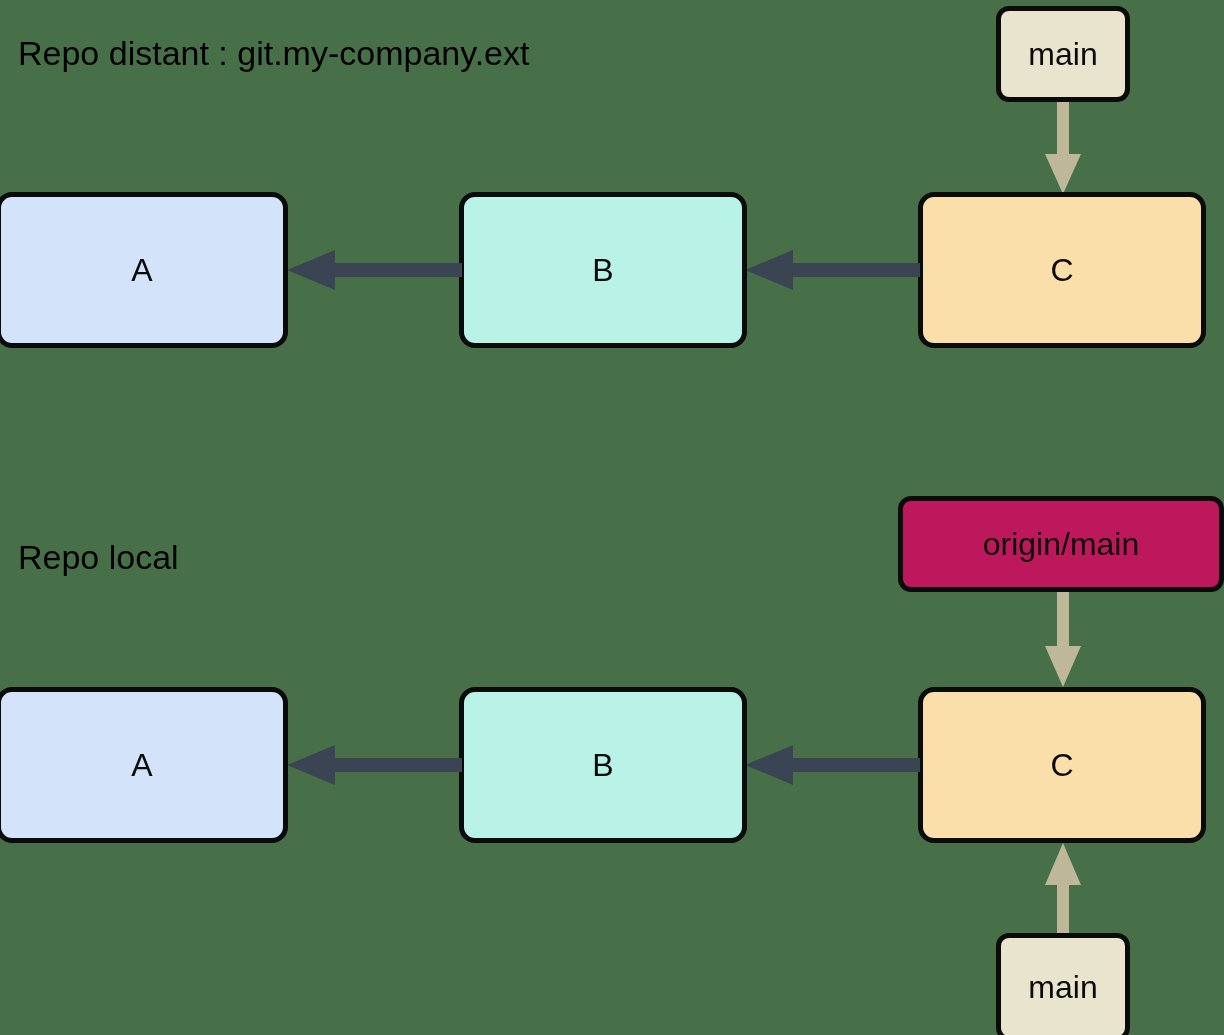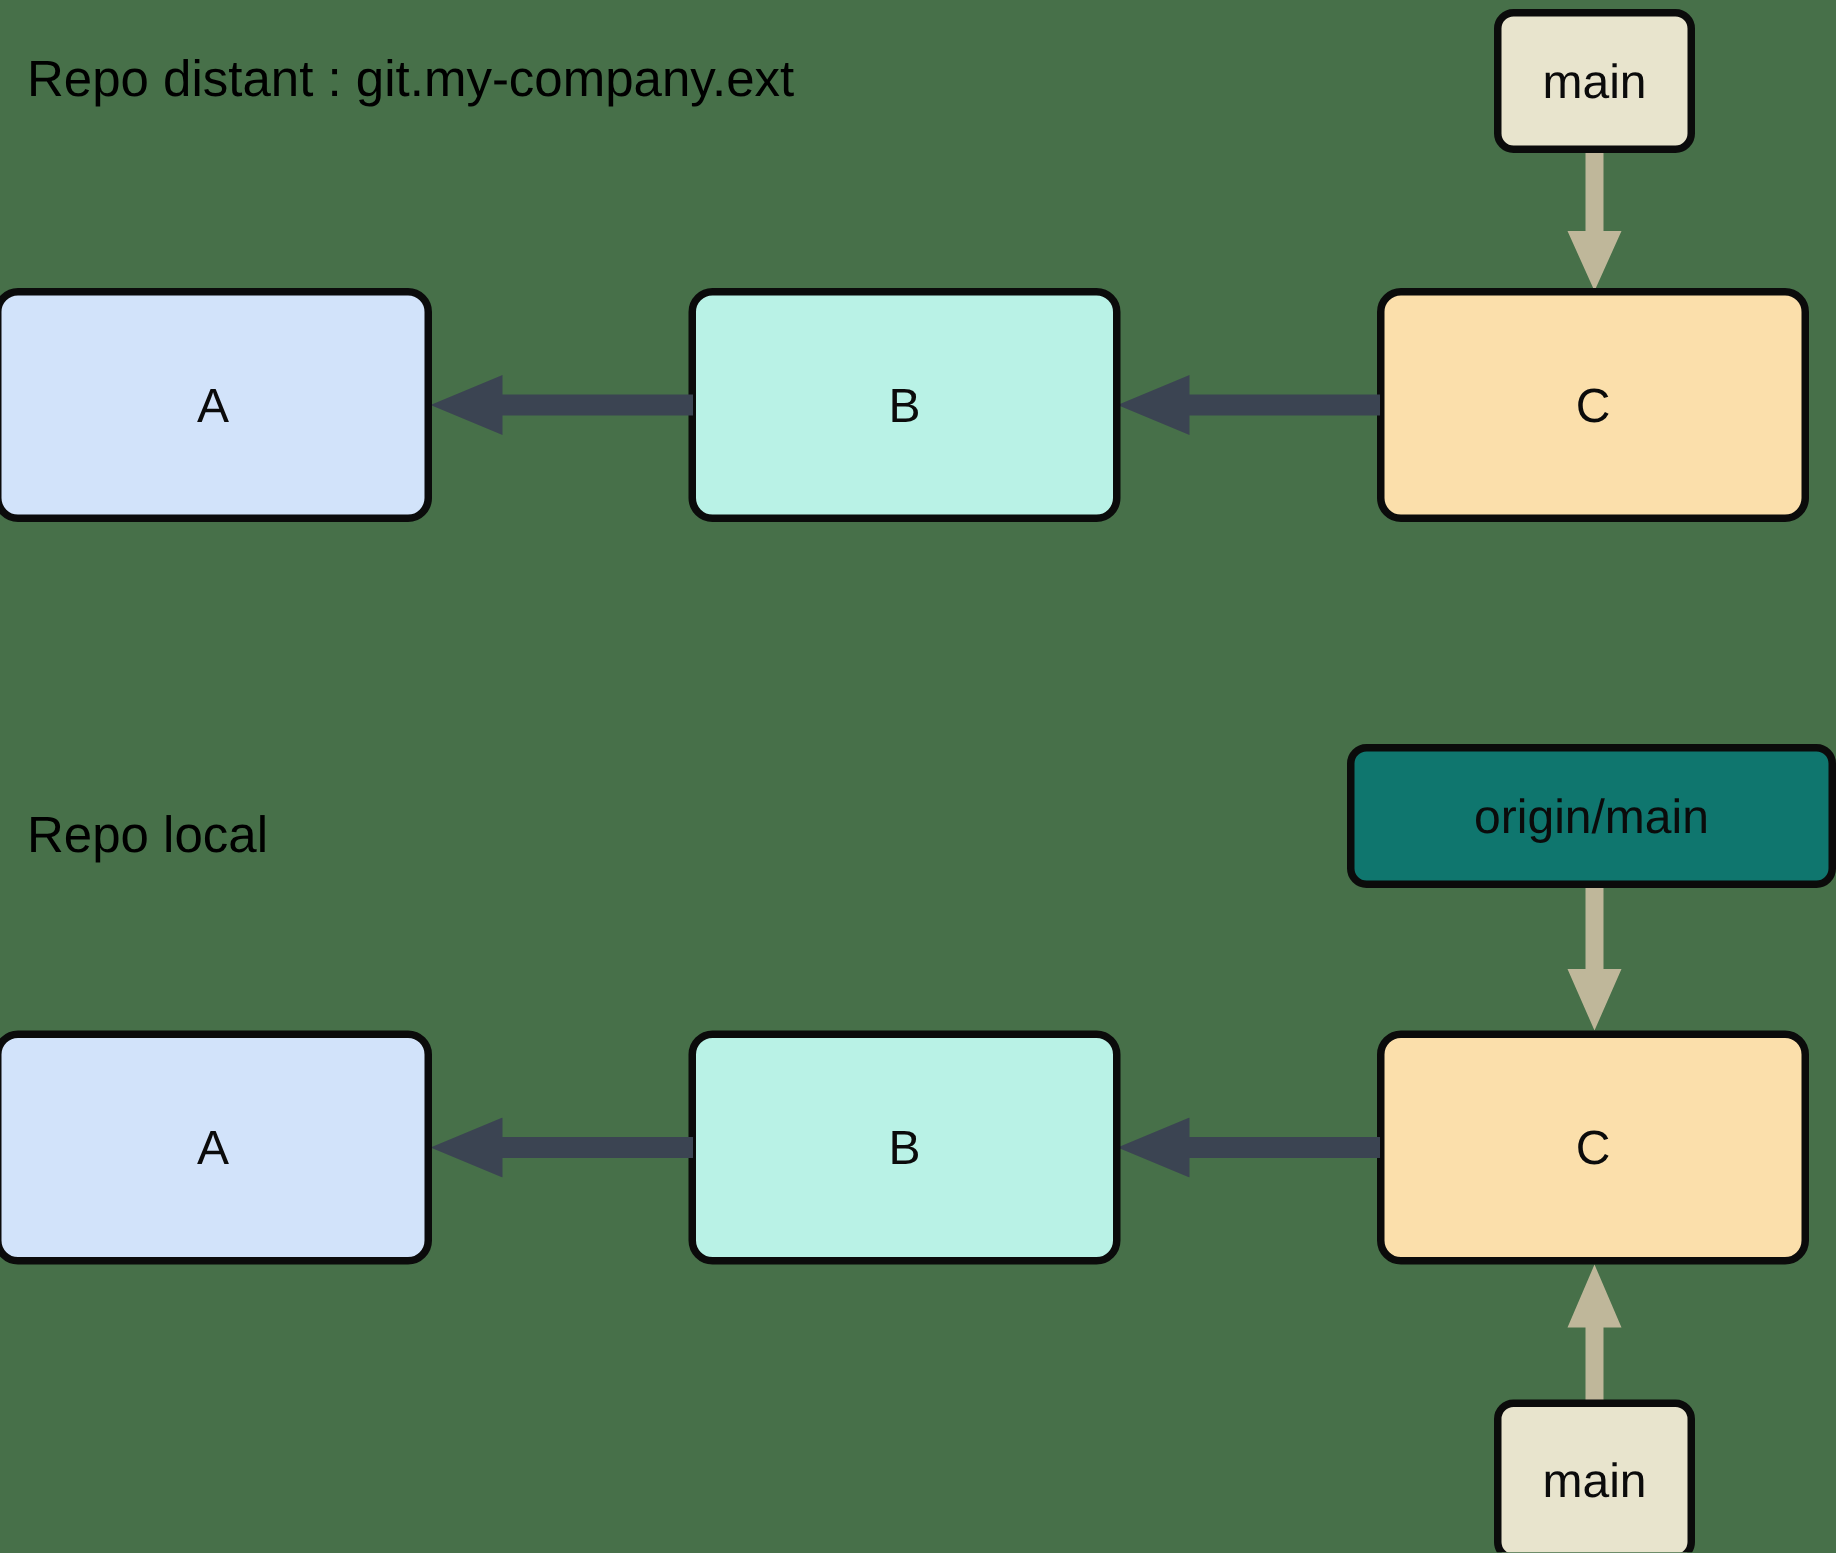--- a/index.html
+++ b/index.html
@@ -99,21 +99,21 @@
       <path d="M175 13 H48 V0 L0 20 L48 40 V27 H175 Z" fill="#3b4452"></path>
     </svg>
   </div>
 
   <div class="node commit" id="remote-commit-a" style="left:-4px; top:192px; width:292px; height:156px; background:#d2e3fa;">
     <span>A</span>
   </div>
 
   <div class="section-title" id="title-local">Repo local</div>
 
-  <div class="node ref" id="local-ref-origin-main" style="left:898px; top:496px; width:326px; height:96px; background:#0f766e;">
+  <div class="node ref" id="local-ref-origin-main" style="left:898px; top:496px; width:326px; height:96px; background:#be185d;">
     <span>origin/main</span>
   </div>
 
   <div class="v-arrow" id="local-ref-origin-main-arrow" style="left:1033px; top:592px; width:60px; height:95px;">
     <svg viewBox="0 0 60 95" preserveAspectRatio="none">
       <path d="M24 0 H36 V54 H48 L30 95 L12 54 H24 Z" fill="#bfb79a"></path>
     </svg>
   </div>
 
   <div class="node commit" id="local-commit-c" style="left:918px; top:687px; width:288px; height:156px; background:#fbdfab;">

